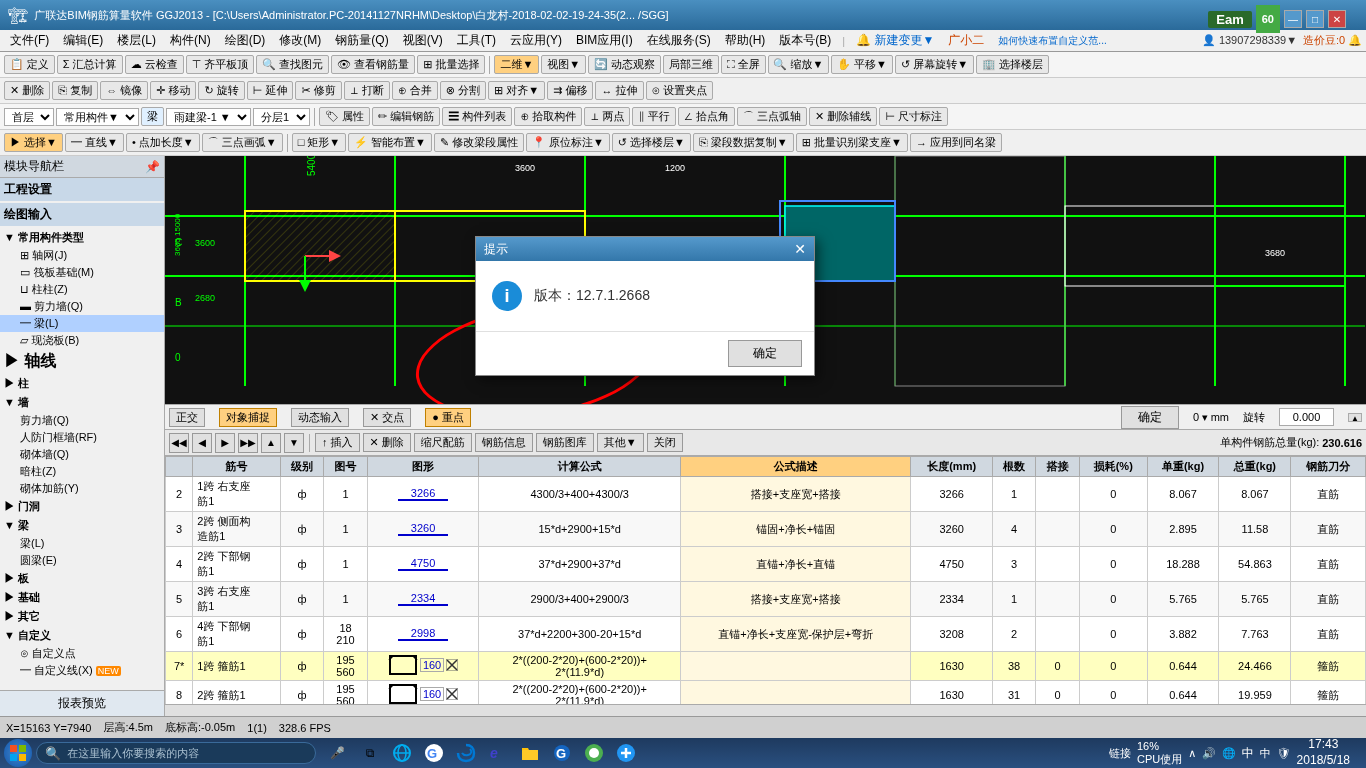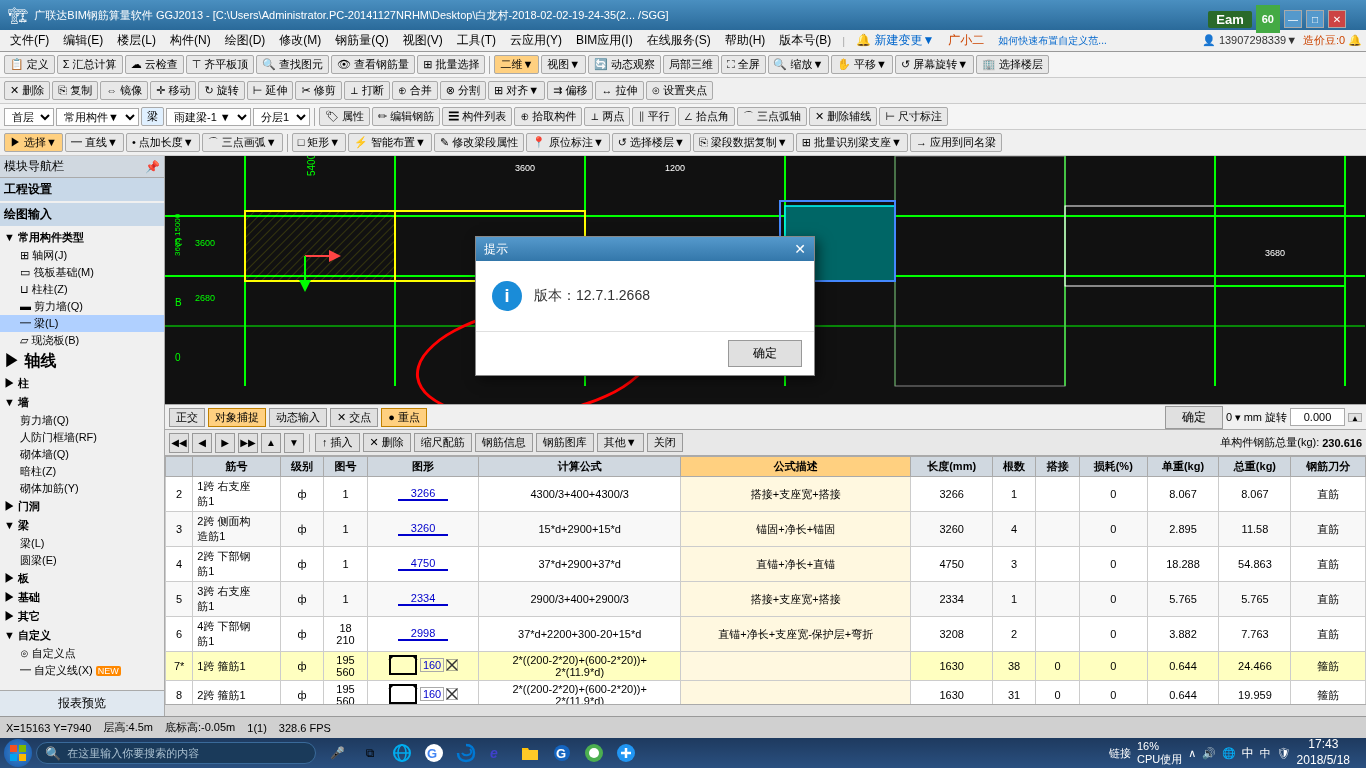--- a/index.html
+++ b/index.html
@@ -324,21 +324,21 @@
             <span>i</span>
           </div>
           <span style="font-size:14px;color:#333;">版本：12.7.1.2668</span>
         </div>
         <div style="padding:8px 12px;display:flex;justify-content:flex-end;border-top:1px solid #e0e0e0;">
           <button style="background:#e0e0e0;border:1px solid #999;padding:4px 24px;cursor:pointer;font-size:12px;">确定</button>
         </div>
       </div>
     </div>
 
-    <div id="cad-bottom-bar" style="height:26px;background:#f0f0f0;border-top:1px solid #aaa;border-bottom:1px solid #aaa;display:flex;align-items:center;padding:0 4px;gap:3px;">
+    <div id="cad-bottom-bar" style="height:26px;background:#f0f0f0;border-top:1px solid #aaa;border-bottom:1px solid #aaa;display:flex;align-items:center;padding:0 4px;gap:14px;">
       <button class="cad-tb-btn">正交</button>
       <button class="cad-tb-btn active">对象捕捉</button>
       <button class="cad-tb-btn">动态输入</button>
       <button class="cad-tb-btn">✕ 交点</button>
       <button class="cad-tb-btn active">● 重点</button>
       <div style="flex:1;"></div>
       <button style="padding:2px 16px;background:#e0e0e0;border:1px solid #999;cursor:pointer;font-size:12px;">确定</button>
       <span style="font-size:11px;">0 ▾ mm</span>
       <span style="font-size:11px;">旋转</span>
       <input type="text" value="0.000" style="width: 55px; height: 18px; border: 1px solid rgb(170, 170, 170); font-size: 11px; text-align: center;">

